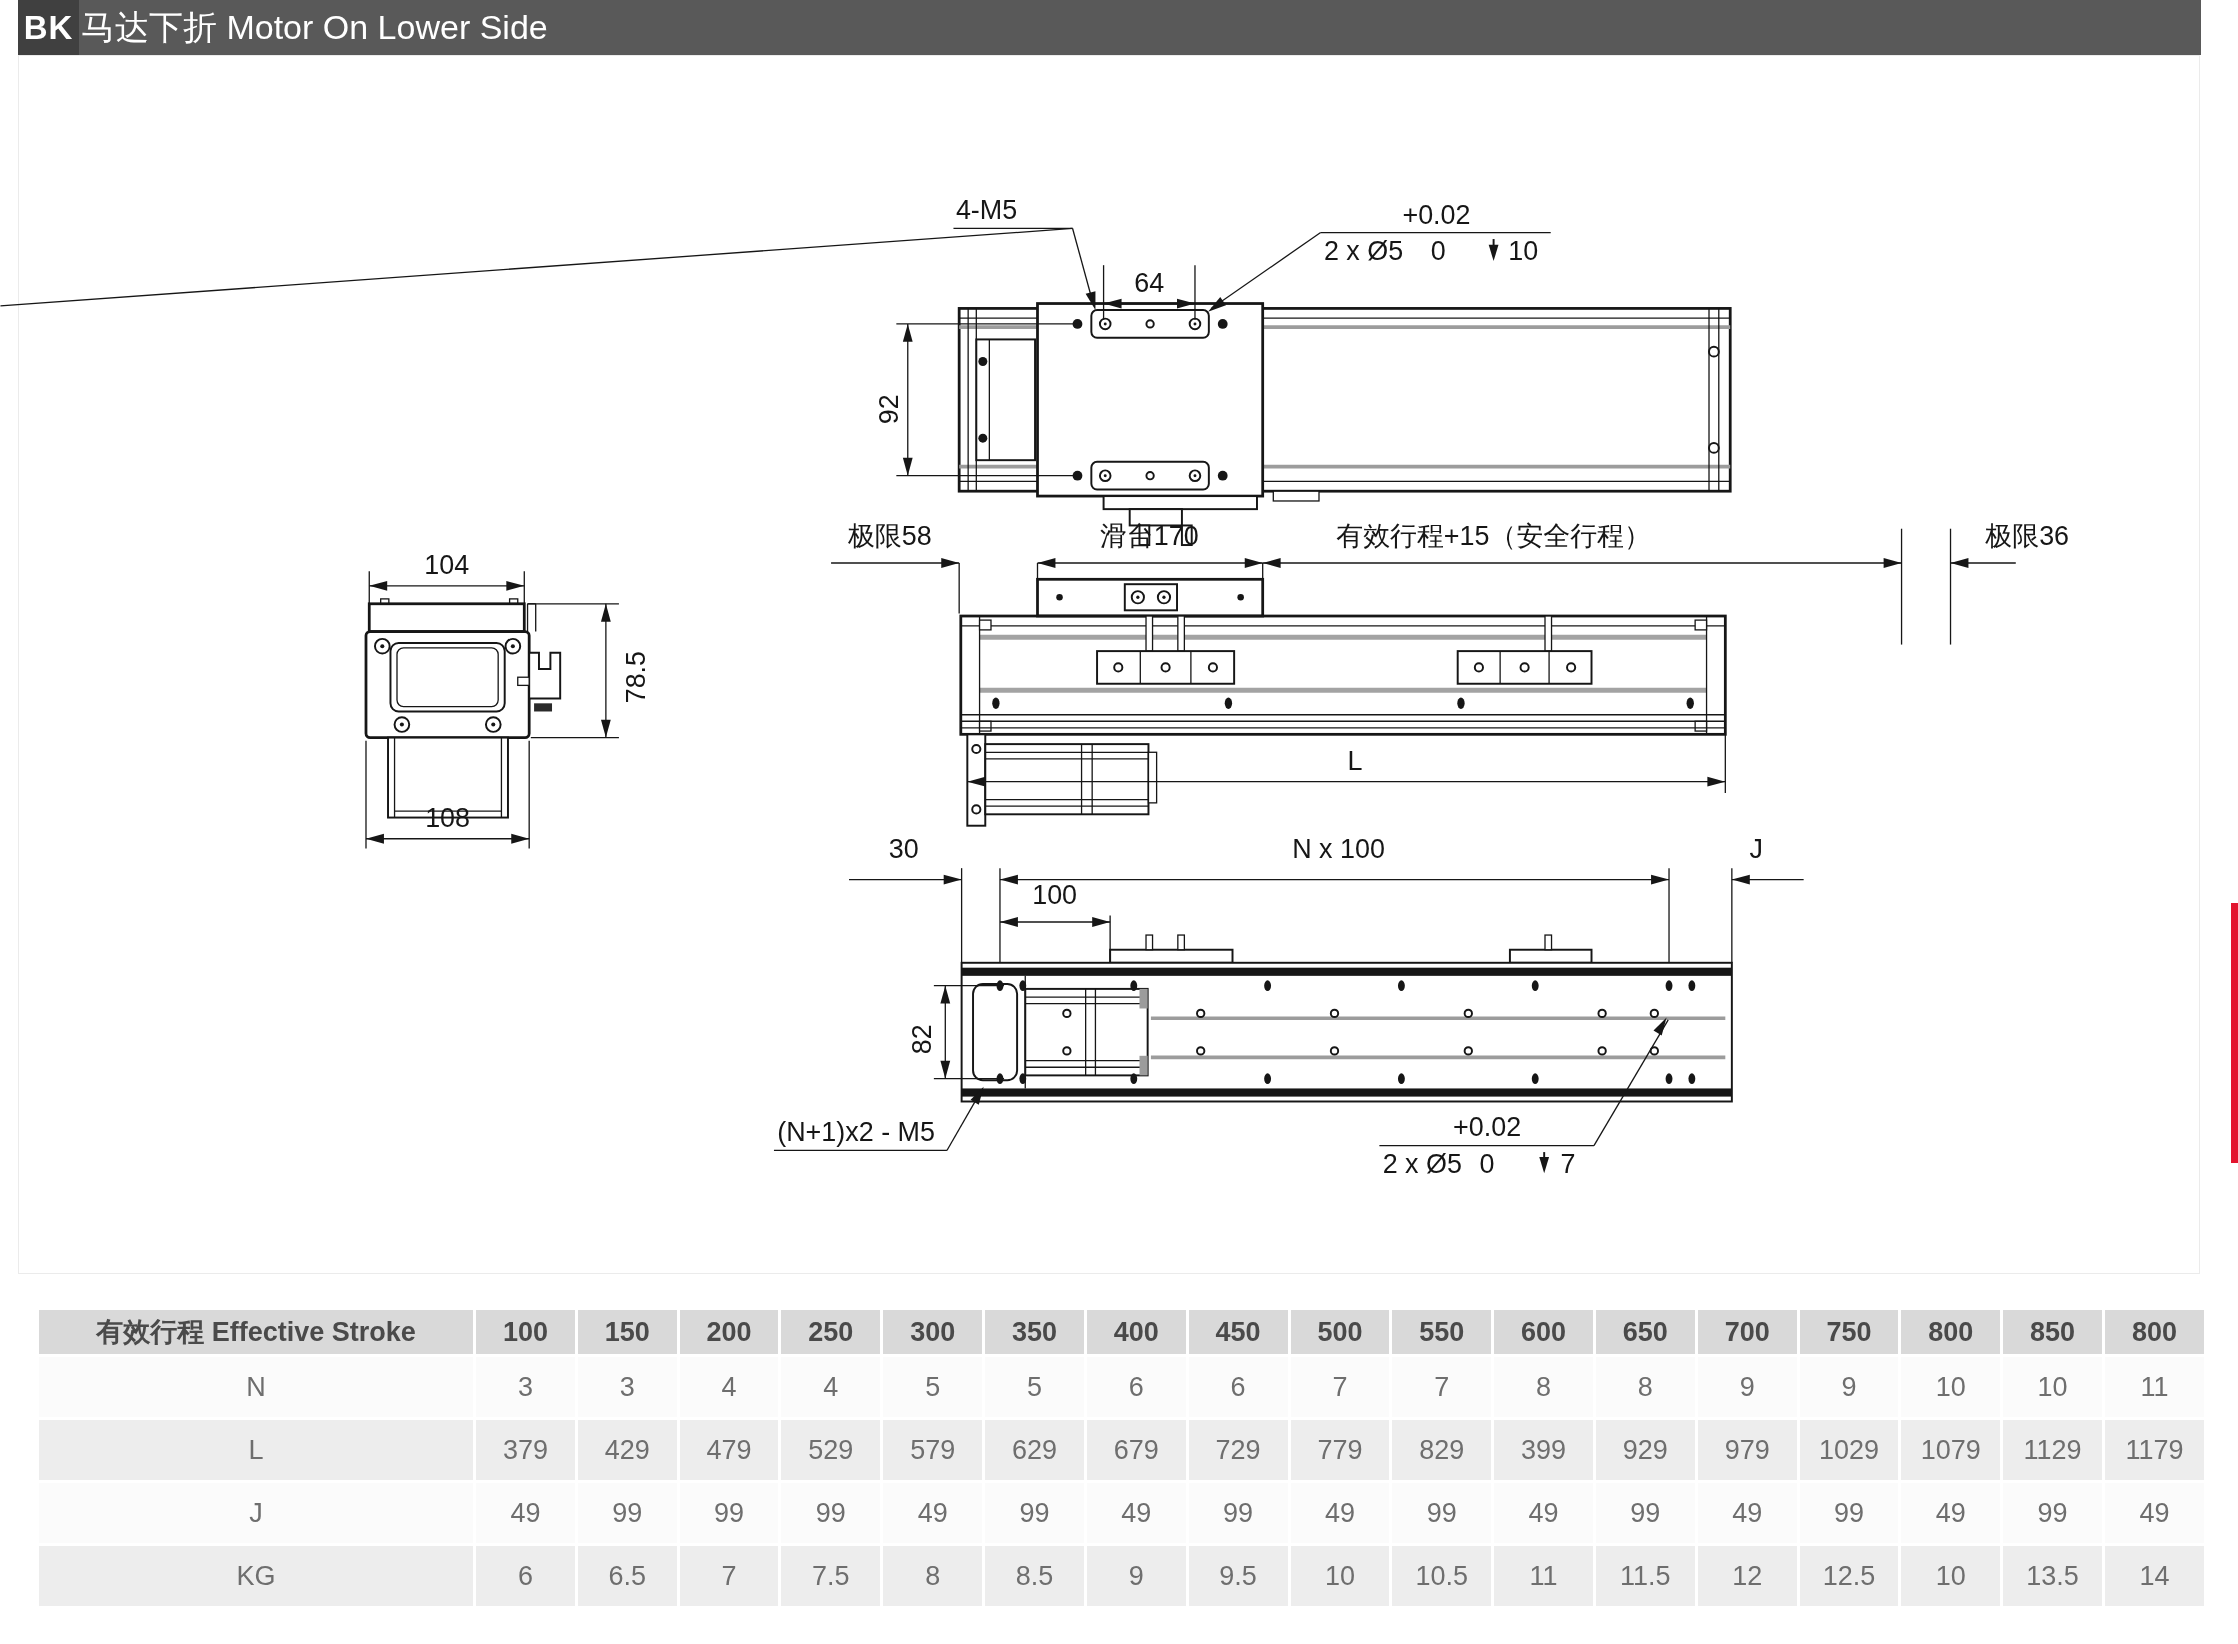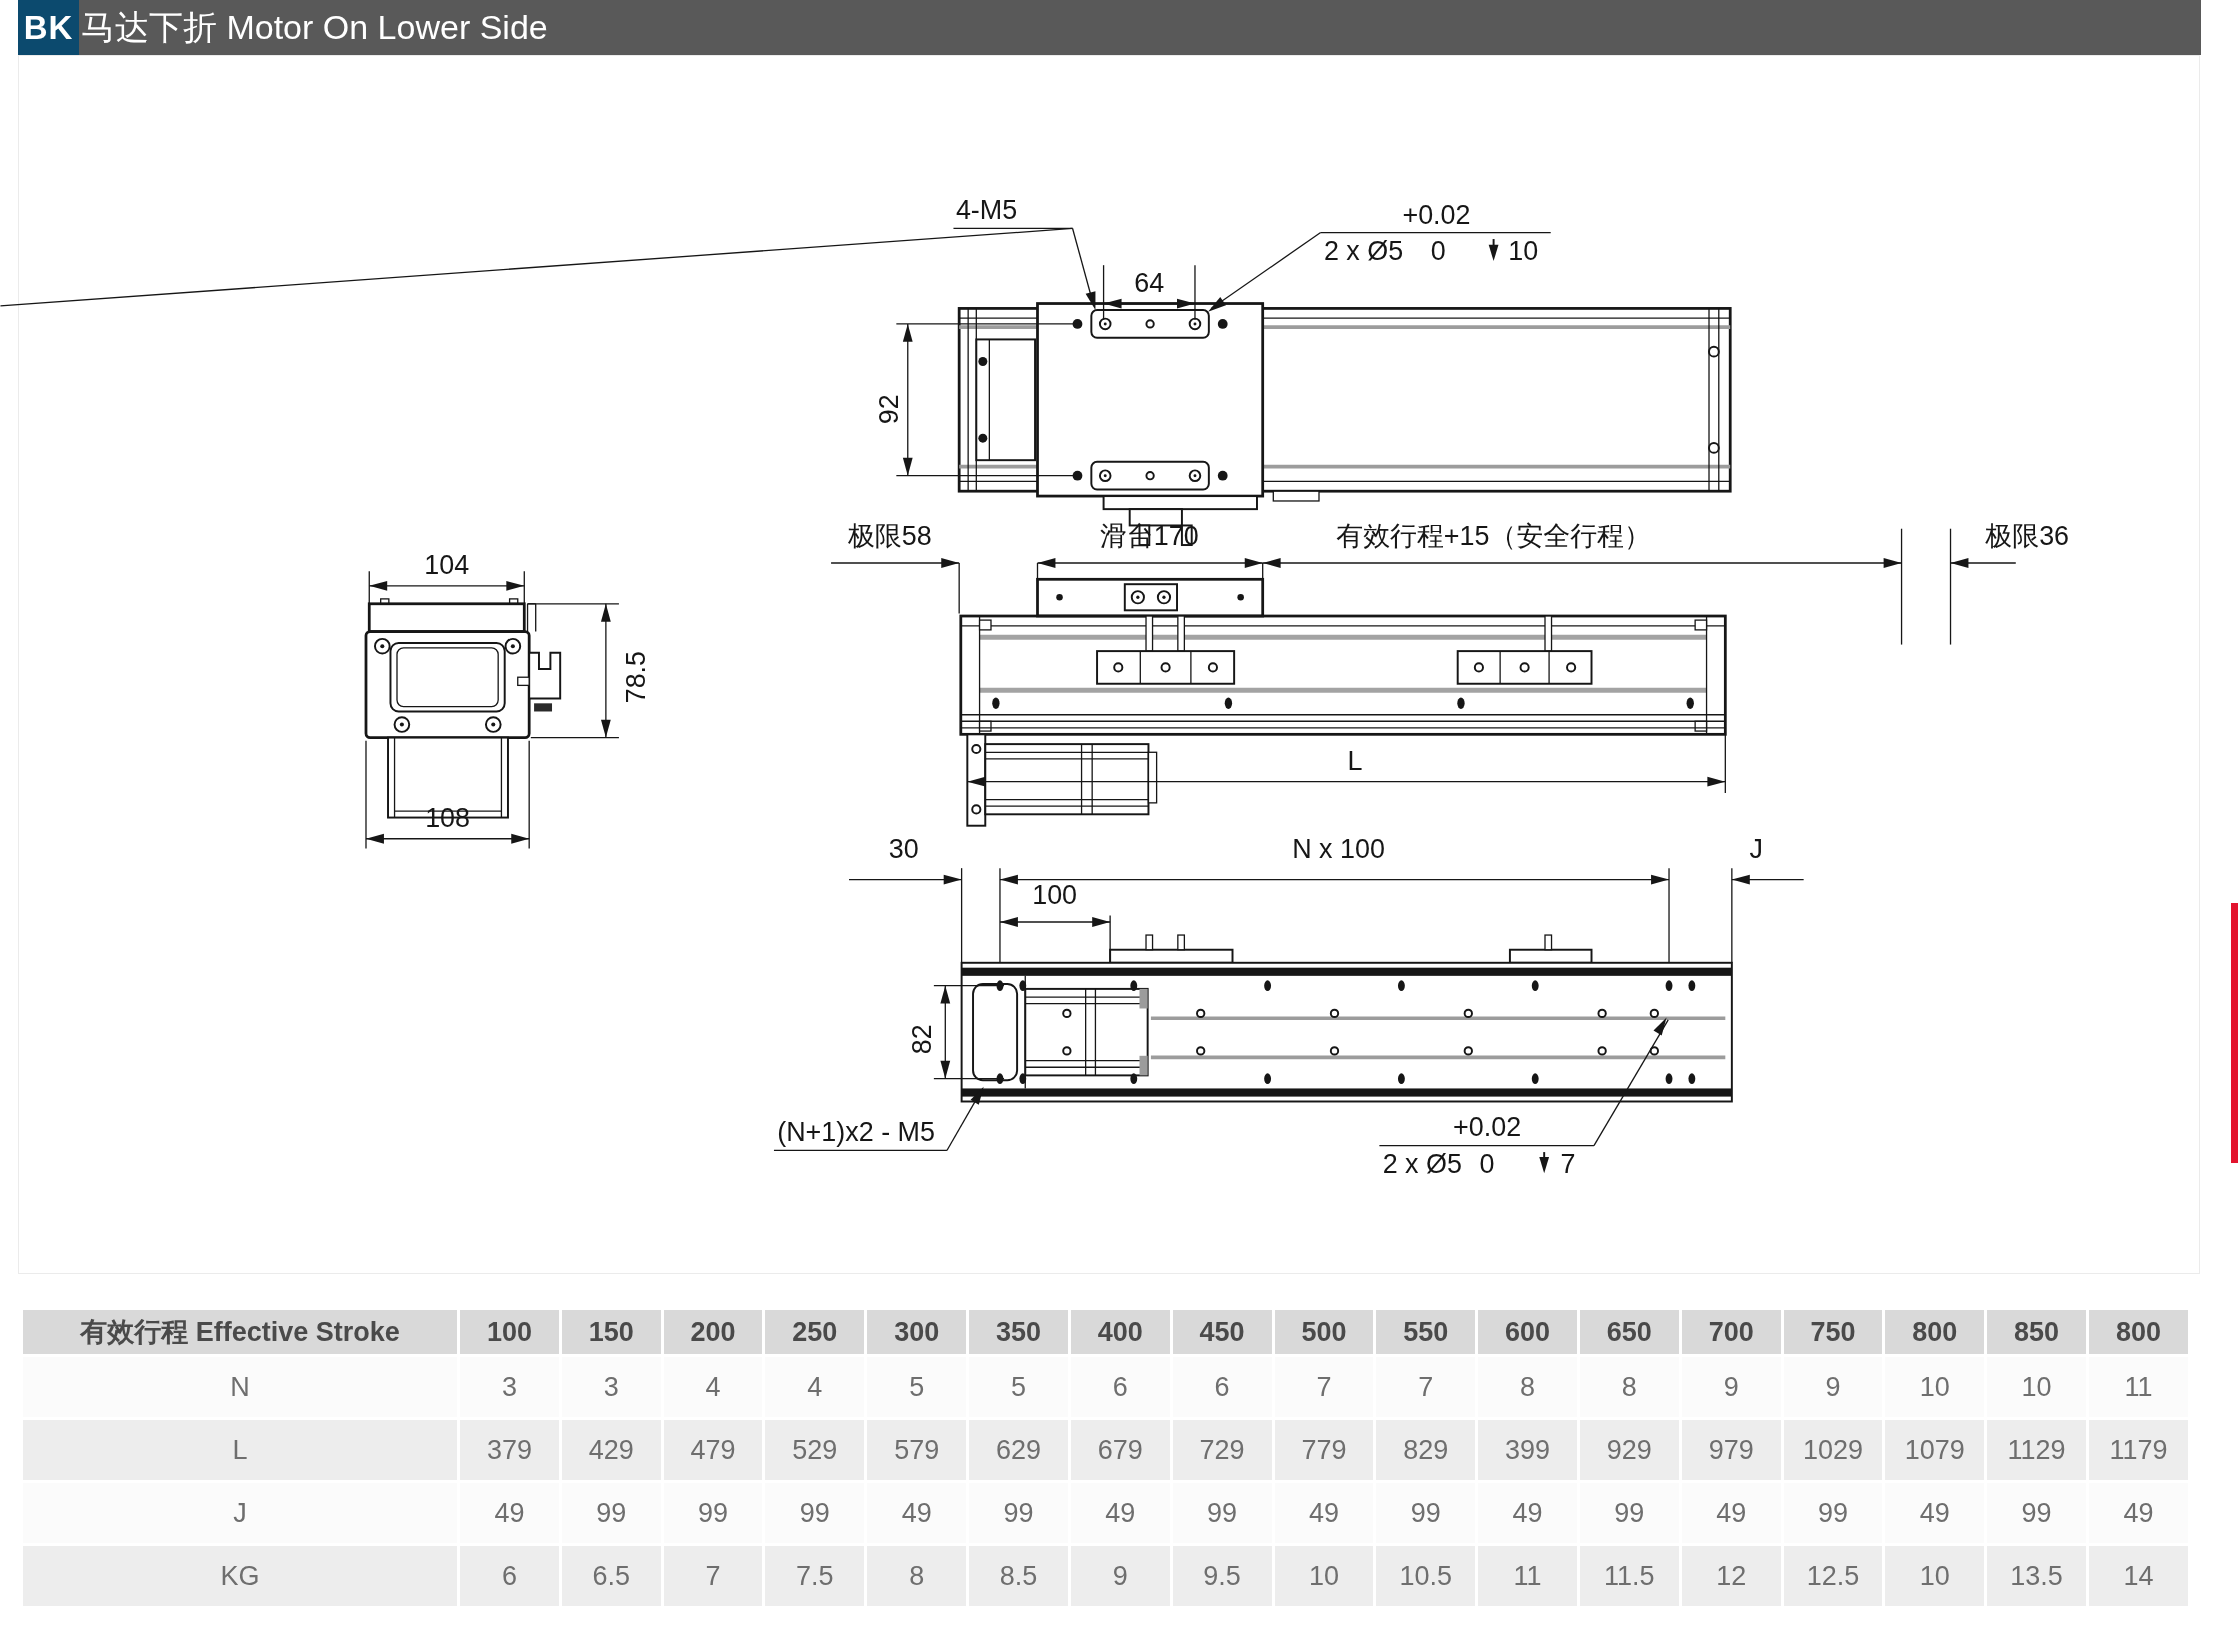--- a/index.html
+++ b/index.html
@@ -3,40 +3,40 @@
 <meta charset="utf-8">
 <style>
   html,body{margin:0;padding:0;}
   body{
     width:2239px;height:1645px;position:relative;background:#ffffff;
     font-family:"Liberation Sans","DejaVu Sans",sans-serif;
     -webkit-font-smoothing:antialiased;
   }
   
   .hdr{position:absolute;left:18px;top:0;width:2183px;height:55px;display:flex;align-items:stretch;}
-  .hdr-badge{width:61px;background:#0c4a6e;color:#fff;display:flex;align-items:center;justify-content:center;
+  .hdr-badge{width:61px;background:#404040;color:#fff;display:flex;align-items:center;justify-content:center;
     font-size:33px;font-weight:700;letter-spacing:0.8px;}
   .hdr-bar{flex:1;background:#595959;color:#fff;display:flex;align-items:center;padding-left:2px;
     font-size:34px;font-weight:400;}
   
   .panel{position:absolute;left:18px;top:55px;width:2182px;height:1219px;background:#fff;
     border:0.8px solid #ebebeb;box-sizing:border-box;}
   .drawing-svg{position:absolute;left:0;top:0;width:2239px;height:1281px;}
   .side-tab{position:absolute;right:0;top:903px;width:8.2px;height:260px;background:#e3142e;}
   
   svg text{fill:#161616;font-family:"Liberation Sans","DejaVu Sans",sans-serif;font-size:33px;}
   svg .thin{stroke:#161616;stroke-width:1.6;fill:none;}
   svg .med{stroke:#161616;stroke-width:2.4;fill:none;}
   svg .thick{stroke:#161616;stroke-width:3.4;fill:none;}
   svg .gray{stroke:#a3a3a3;stroke-width:6;fill:none;}
   svg .grayline{stroke:#9c9c9c;stroke-width:4.5;fill:none;}
   svg .fillw{fill:#ffffff;}
   svg .ink{fill:#161616;stroke:none;}
   
-  .spec{position:absolute;left:20px;top:1307px;width:2171px;}
+  .spec{position:absolute;left:36px;top:1307px;width:2171px;}
   table.spec-t{width:100%;border-collapse:separate;border-spacing:3.3px;table-layout:fixed;}
   table.spec-t td{text-align:center;vertical-align:middle;font-size:27px;color:#6e6e6e;height:60px;padding:0;}
   table.spec-t tr.h td{background:#d9d9d9;color:#4a4a4a;font-weight:700;height:44px;font-size:27px;}
   table.spec-t td.lbl{width:434px;}
   tr.r-even td{background:#fbfbfb;}
   tr.r-odd td{background:#ededed;}
   tr.h td.lbl{text-align:center;}
 </style>
 </head>
 <body>

